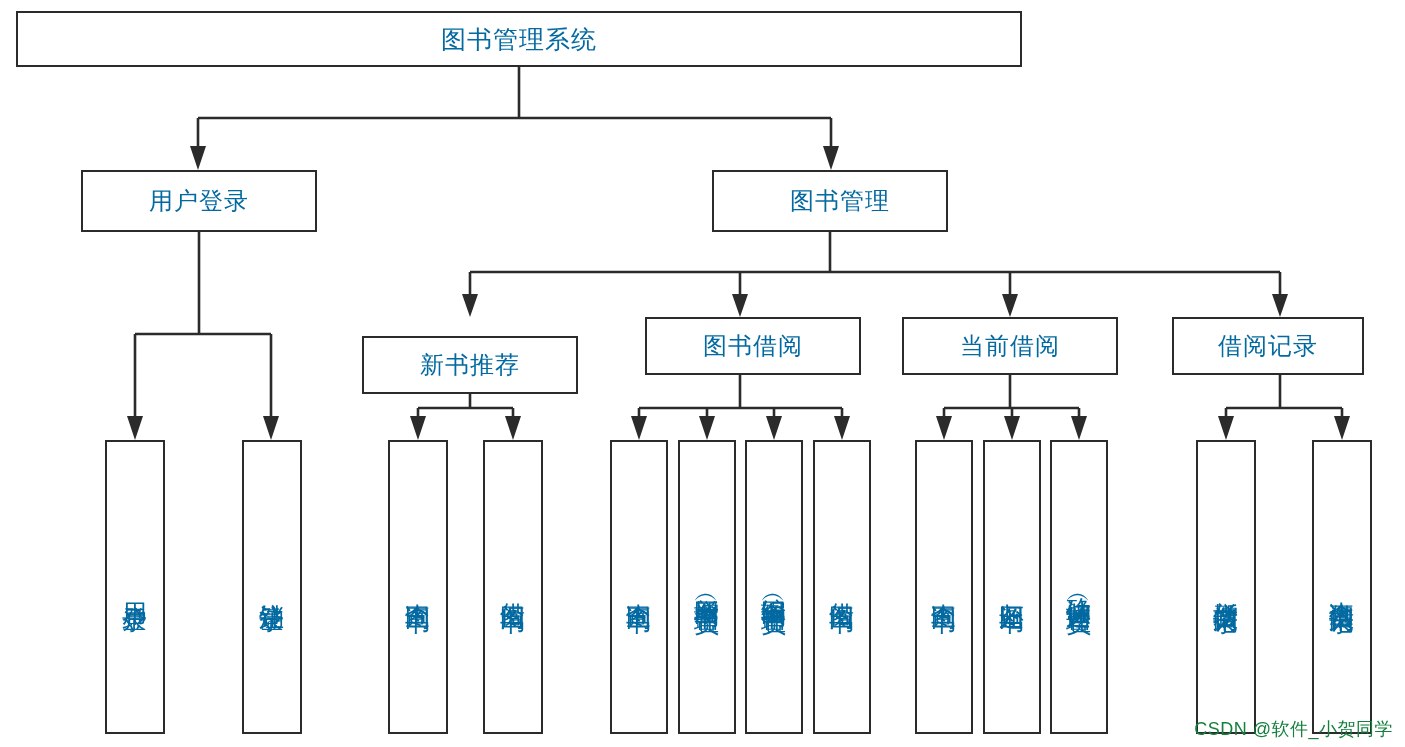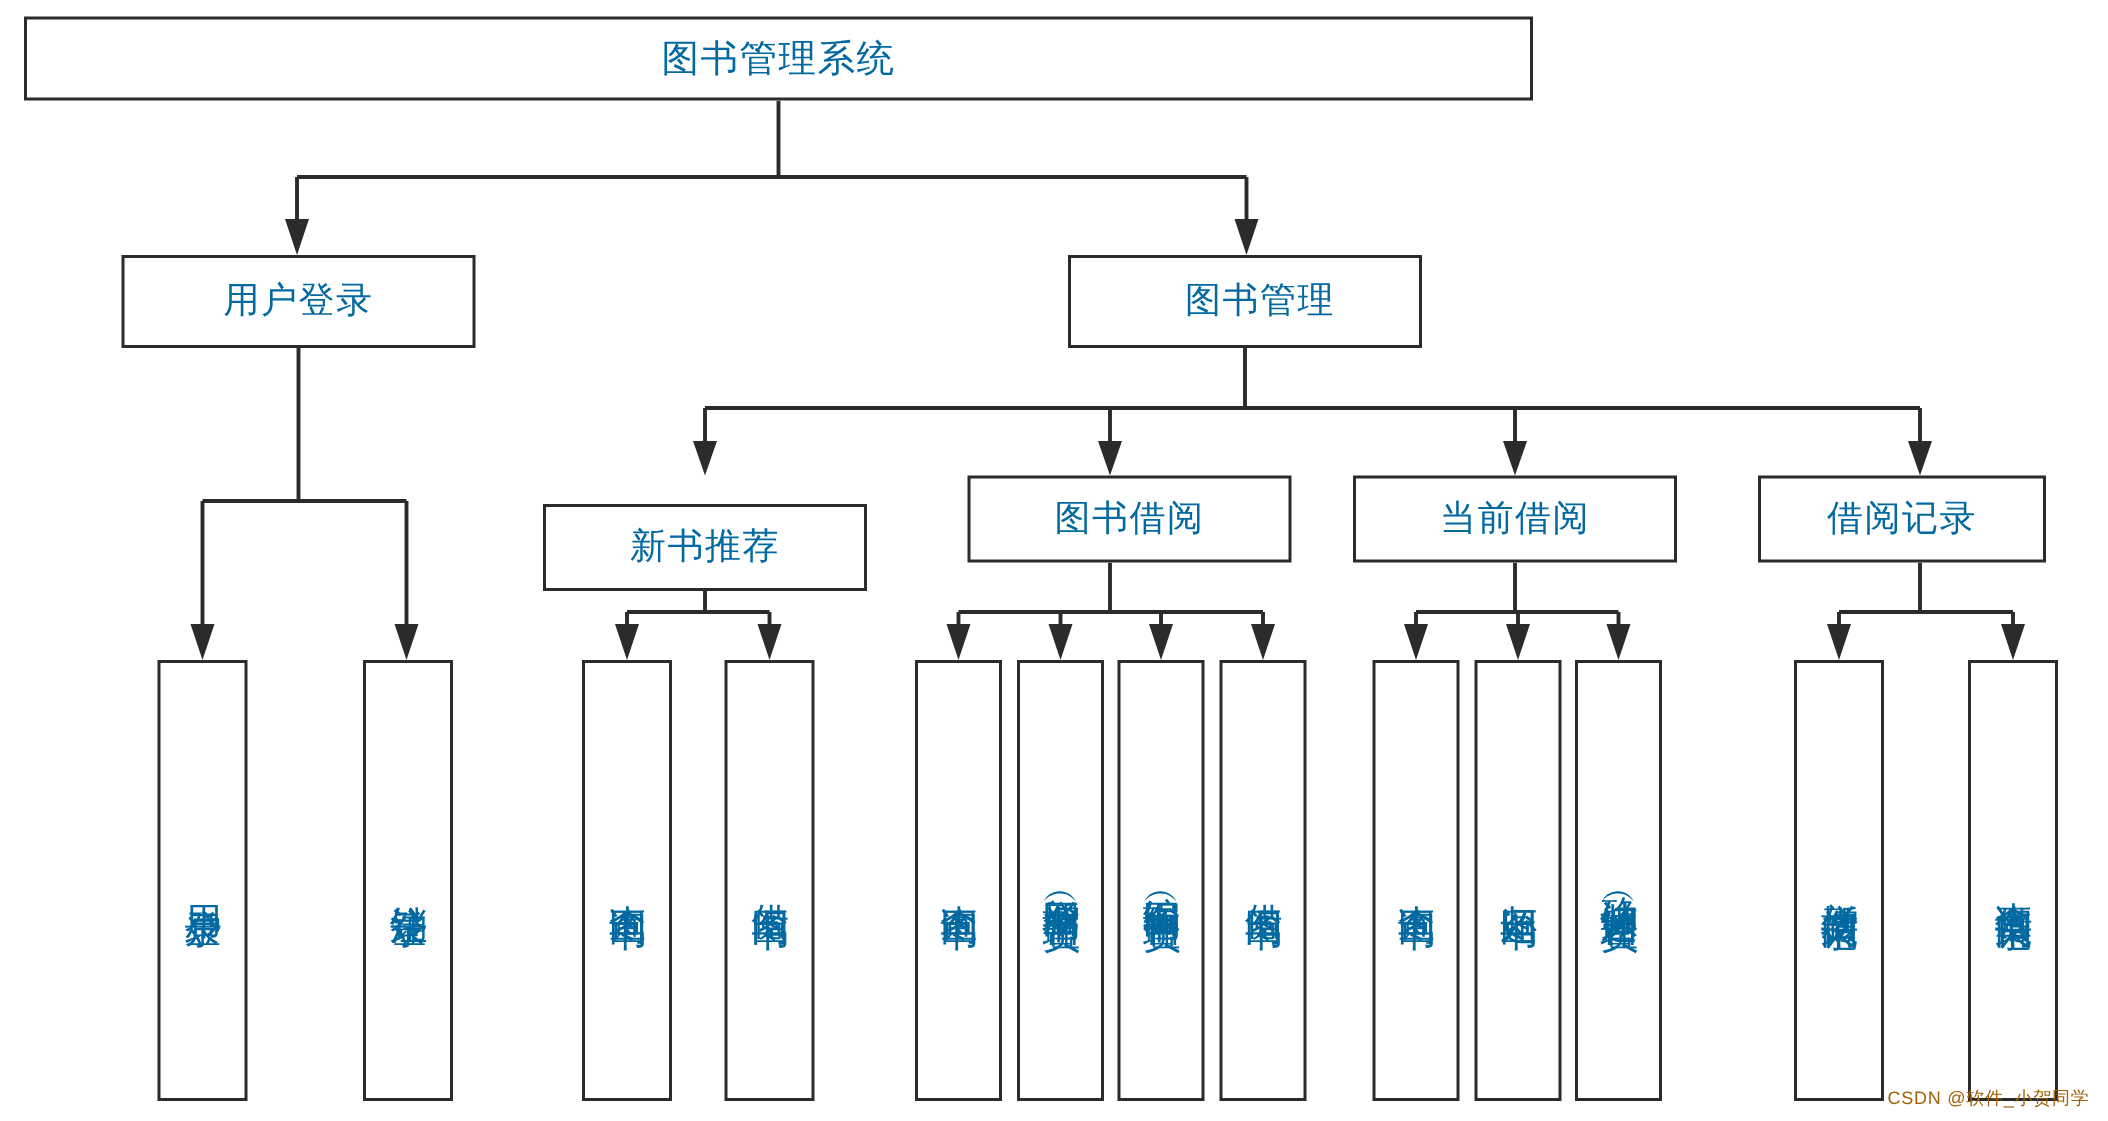--- a/index.html
+++ b/index.html
@@ -68,22 +68,22 @@
     letter-spacing:2px;
     white-space:nowrap;
     max-height:274px;
   }
 
   
   #watermark{
     position:absolute;
     right:12px;
     bottom:6px;
-    font-size:12px;
-    color:#a16207;
+    font-size:18px;
+    color:#15803d;
     letter-spacing:0.5px;
     white-space:nowrap;
     z-index:6;
   }
 </style>
 </head>
 <body>
 
 <div id="canvas">
 

